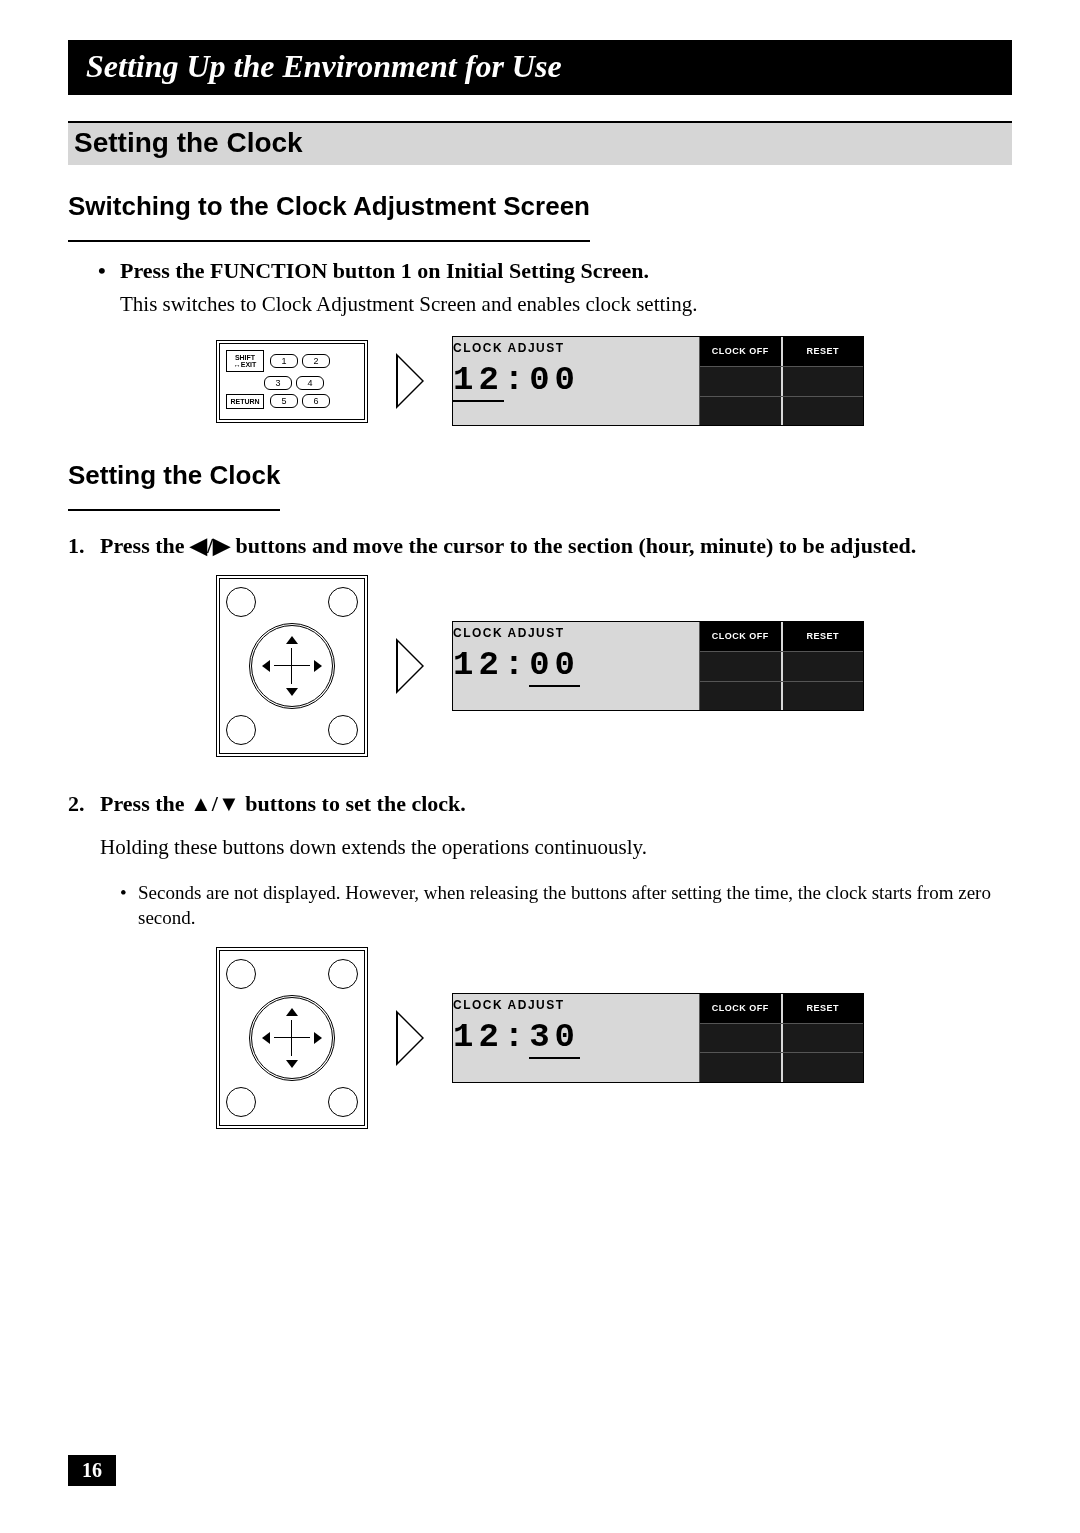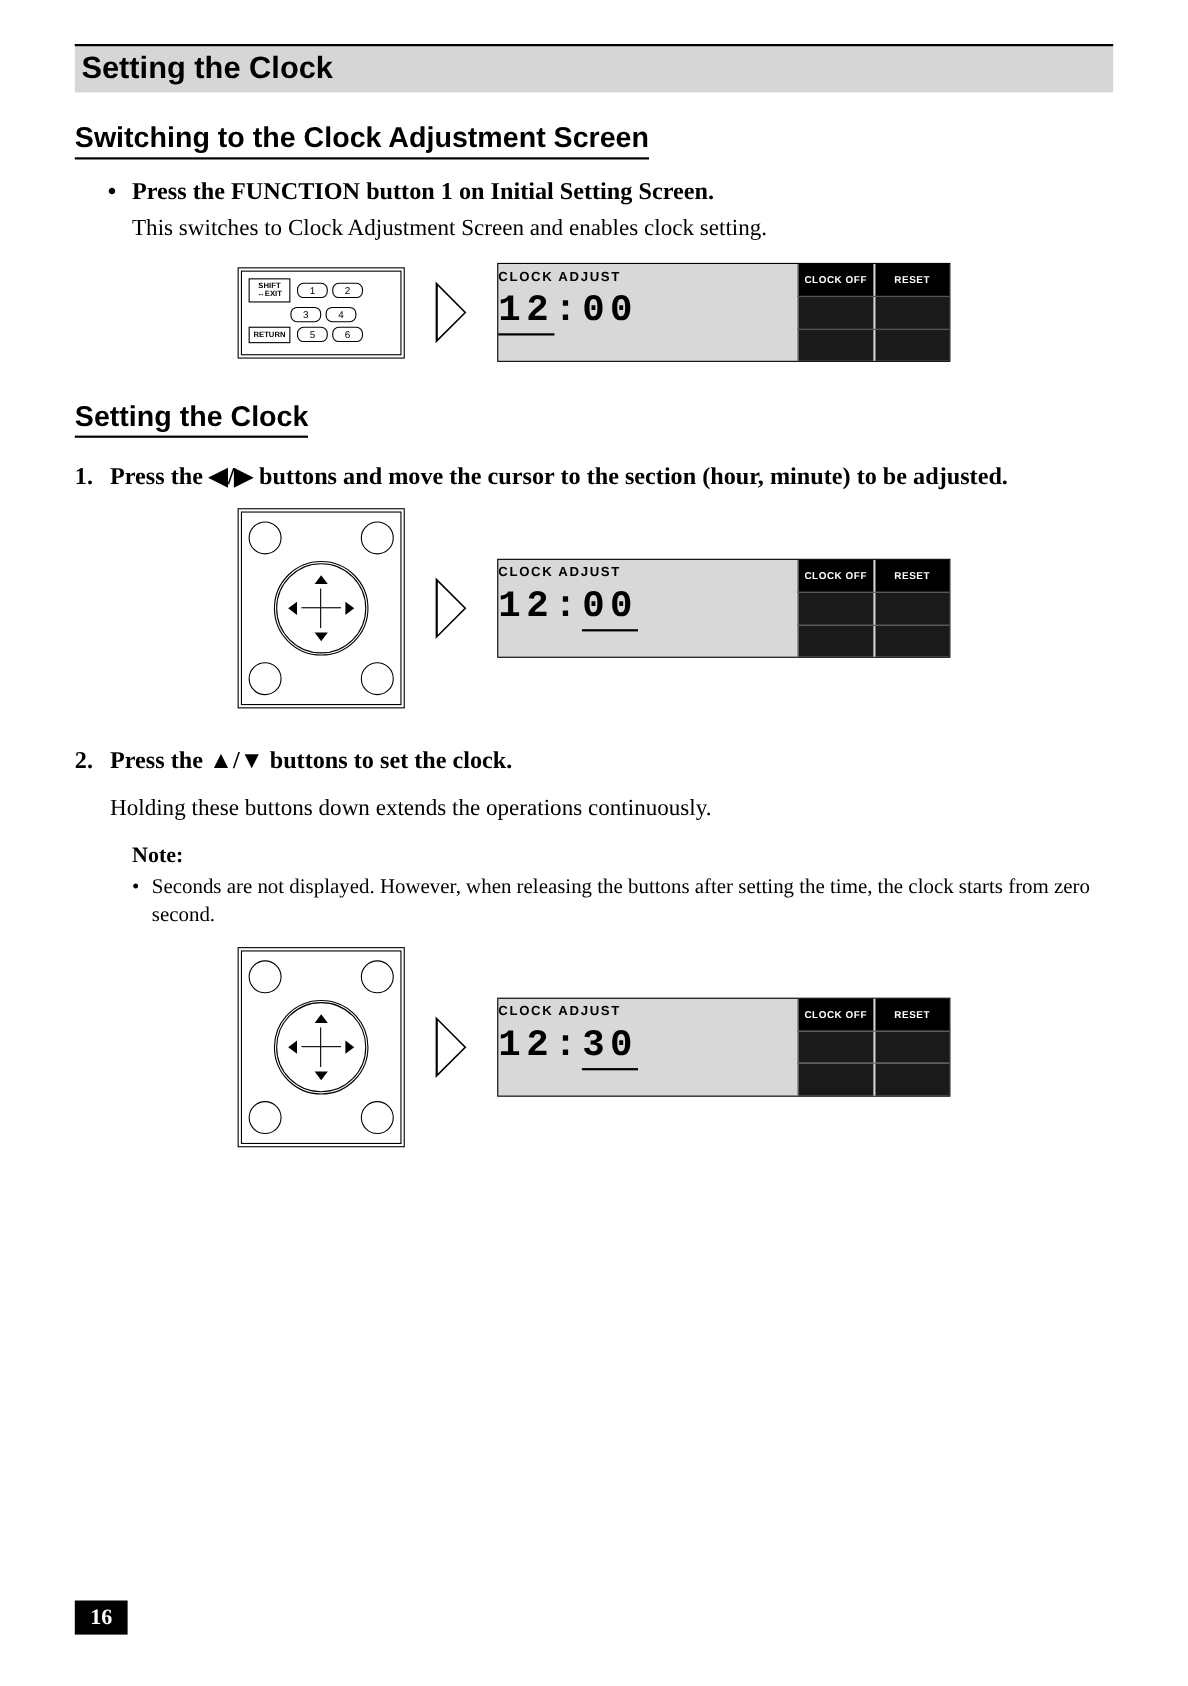--- a/index.html
+++ b/index.html
@@ -33,21 +33,21 @@
     font-size: 28px;
     padding: 4px 6px 6px 6px;
     margin-bottom: 26px;
   }
   .subsection {
     font-family: Arial, Helvetica, sans-serif;
     font-weight: bold;
     font-size: 26px;
     border-bottom: 2px solid #000;
     display: inline-block;
-    padding-bottom: 2px;
+    padding-bottom: 18px;
     margin-bottom: 16px;
   }
   .bullet-line {
     display: flex;
     margin: 0 0 6px 30px;
     font-size: 22px;
   }
   .bullet-dot {
     width: 22px;
     flex-shrink: 0;
@@ -199,21 +199,21 @@
   .screen-time {
     font-size:34px;
     font-weight:bold;
     letter-spacing:5px;
     margin-top:6px;
     font-family: "Courier New", monospace;
   }
   .underline-hh { border-bottom:2px solid #000; padding-bottom:1px;}
   .underline-mm { border-bottom:2px solid #000; padding-bottom:1px;}
   .screen-right {
-    width: 138px;
+    width: 164px;
     display:flex;
     flex-direction:column;
   }
   .sr-row {
     flex:1;
     display:flex;
     border-left:1px solid #555;
     border-bottom:1px solid #555;
   }
   .sr-row:last-child{border-bottom:none;}
@@ -234,20 +234,21 @@
   }
   .sr-cell:last-child{border-right:none;}
   .sr-cell.grey { background:#1a1a1a; }
 
   .spacer { height: 6px; }
 </style>
 </head>
 <body>
 
 <div class="page">
+  <div class="chapter-bar">Setting Up the Environment for Use</div>
 
   <div class="section-bar">Setting the Clock</div>
 
   <div class="subsection">Switching to the Clock Adjustment Screen</div>
 
   <div class="bullet-line">
     <div class="bullet-dot">•</div>
     <div class="bullet-text">Press the FUNCTION button 1 on Initial Setting Screen.</div>
   </div>
   <div class="body-text">This switches to Clock Adjustment Screen and enables clock setting.</div>
@@ -355,21 +356,20 @@
       </div>
     </div>
   </div>
 
   <div class="num-line">
     <div class="num">2.</div>
     <div>Press the ▲/▼ buttons to set the clock.</div>
   </div>
   <div class="body-text" style="margin-left:32px;">Holding these buttons down extends the operations continuously.</div>
 
-  <div class="note-label">Note:</div>
   <div class="note-line">
     <div class="note-dot">•</div>
     <div>Seconds are not displayed. However, when releasing the buttons after setting the time, the clock starts from zero second.</div>
   </div>
 
   
   <div class="fig-row">
     <div class="dpad">
       <div class="dpad-toprow">
           <div class="smallcircle"></div>

